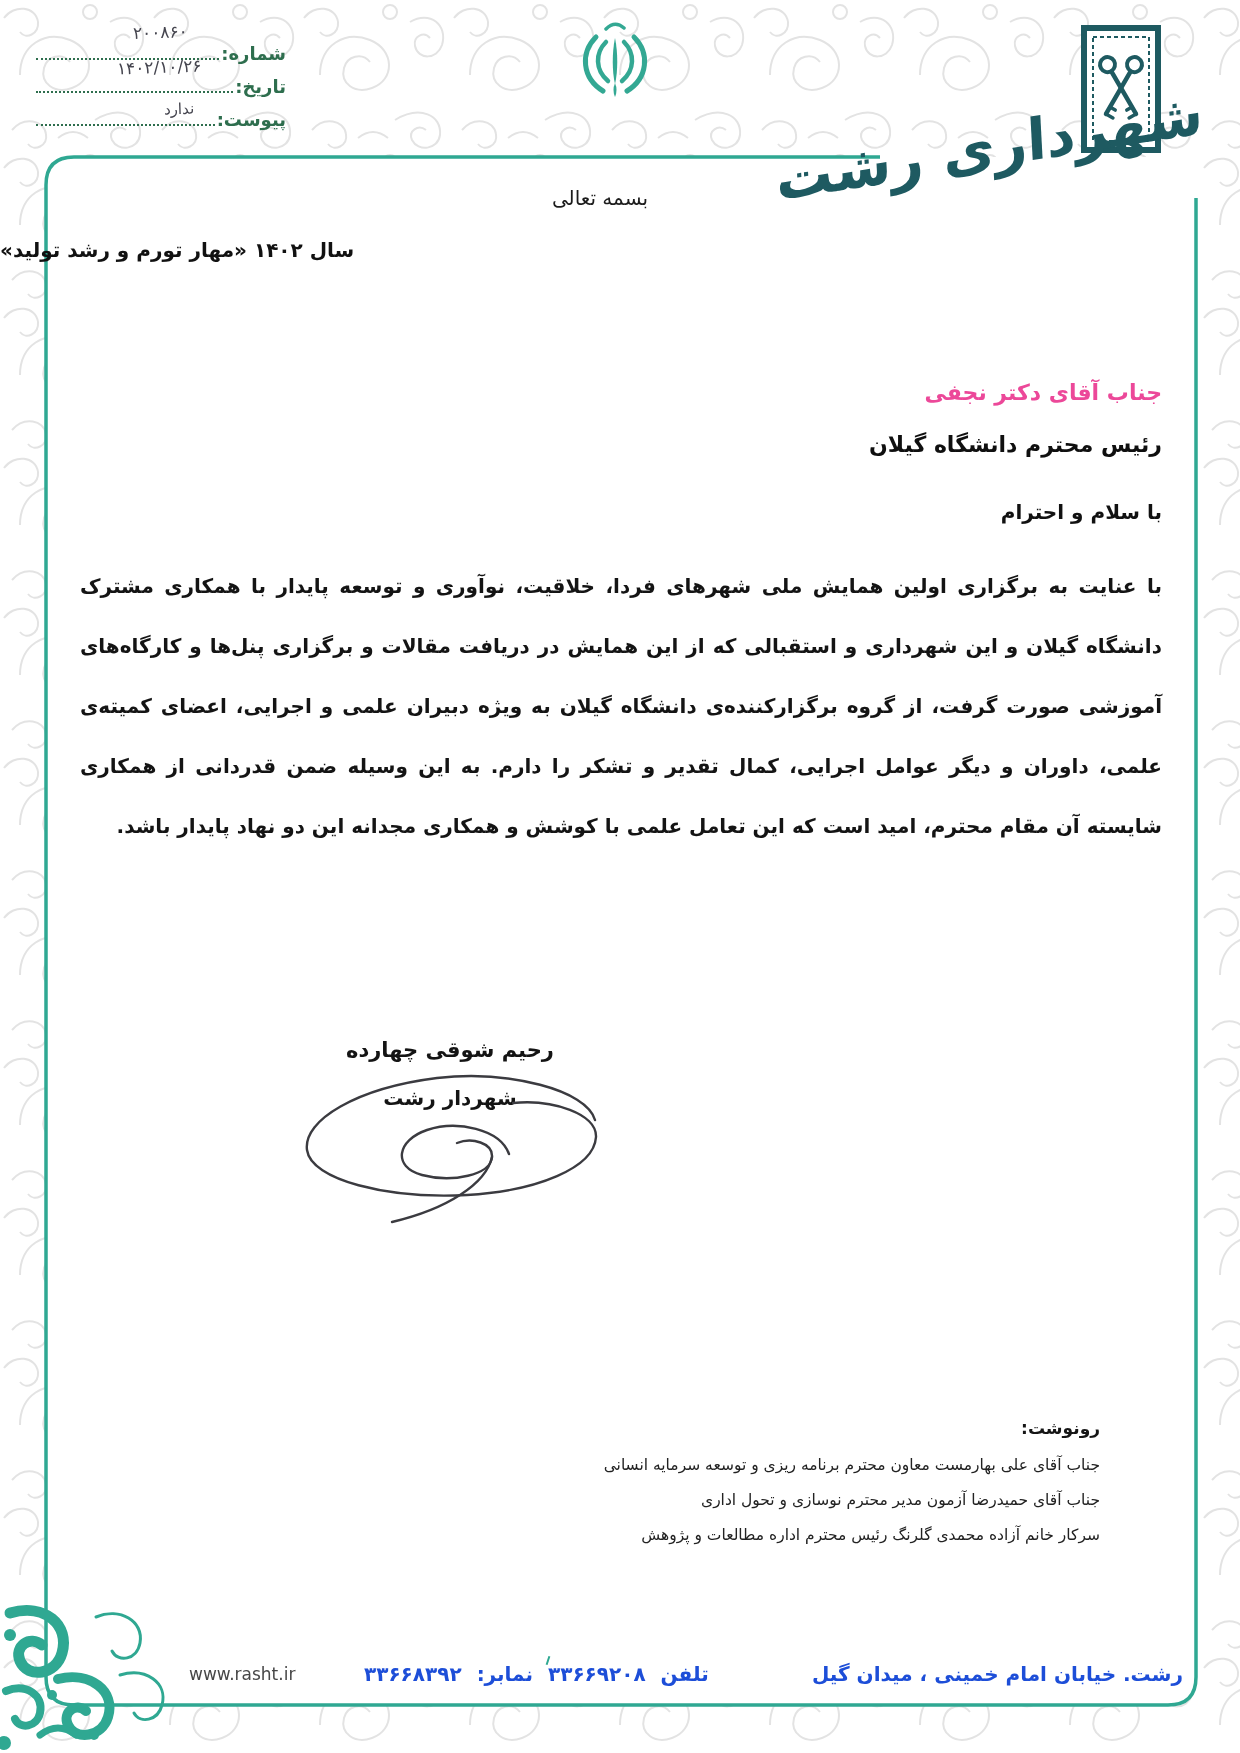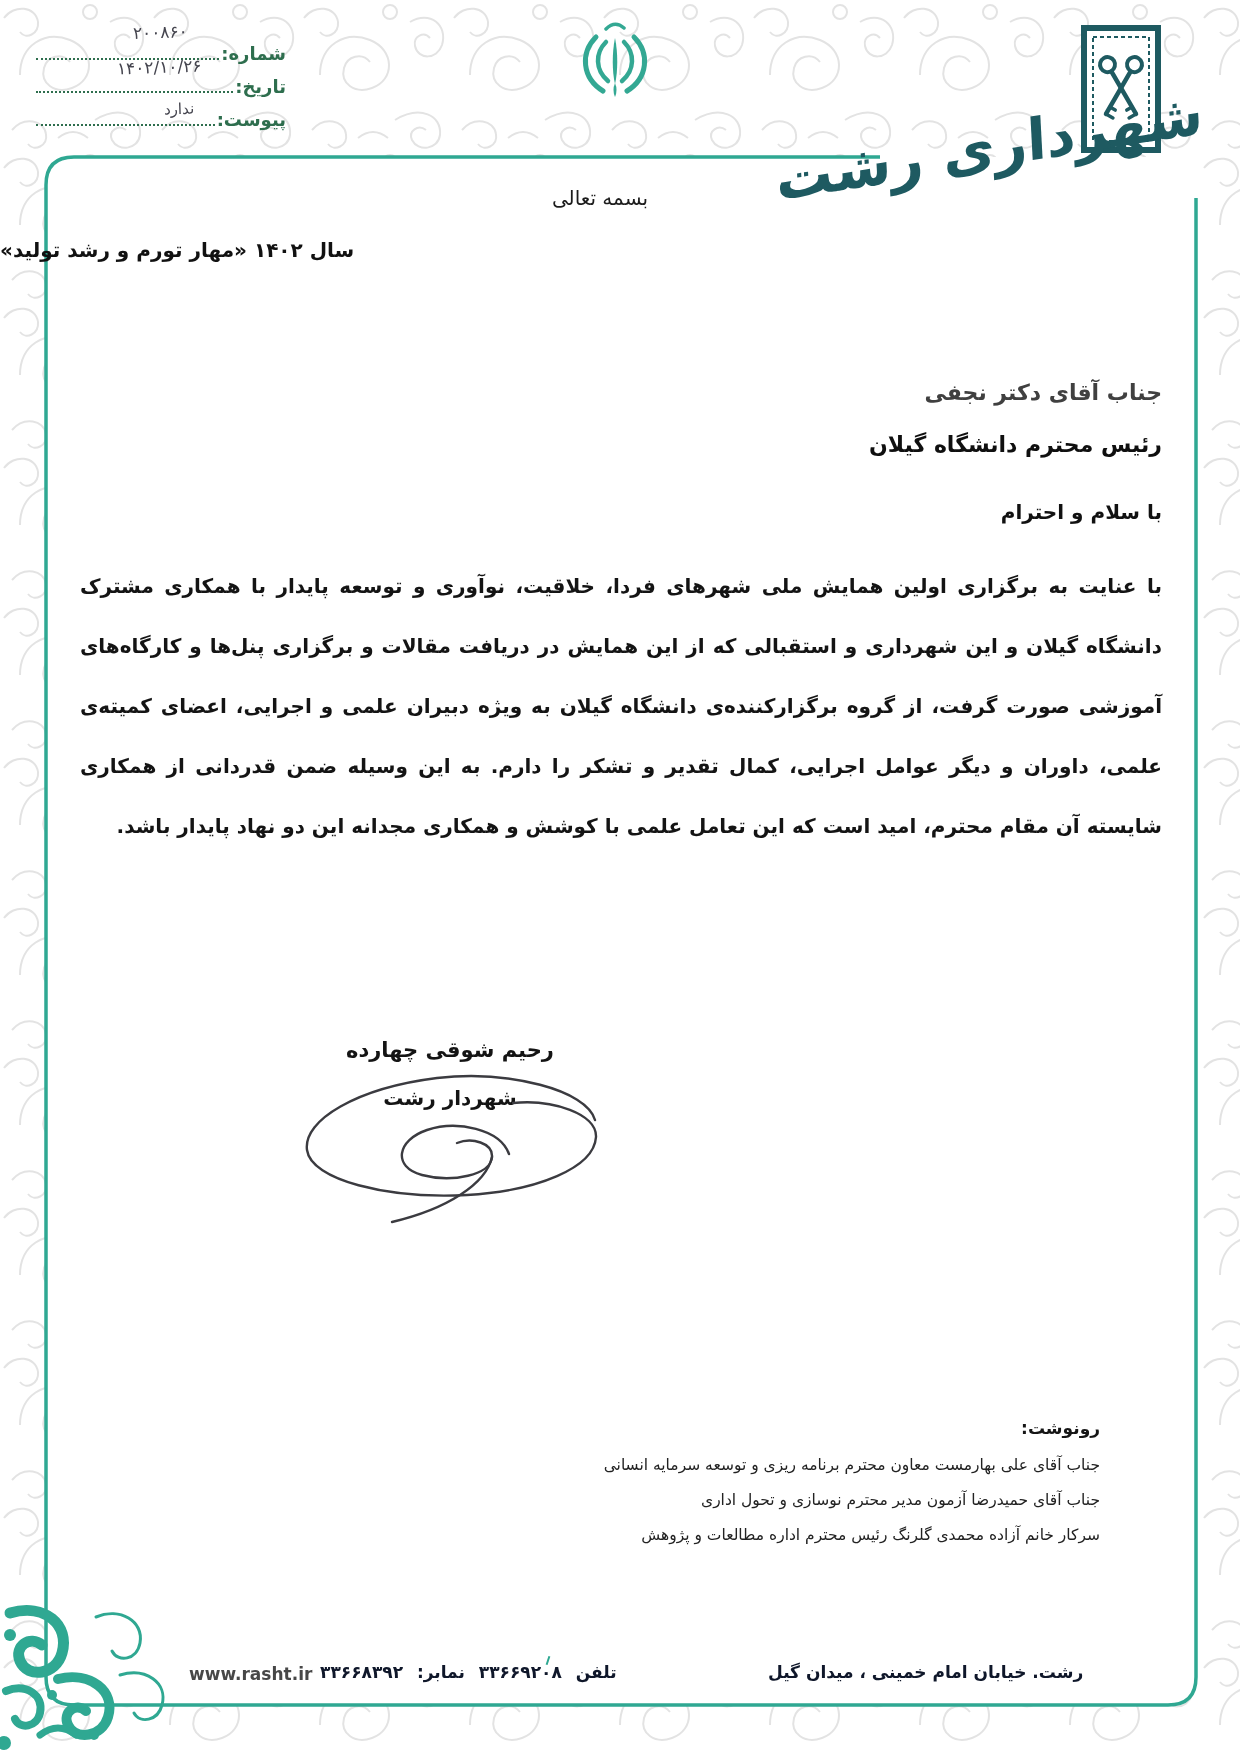--- a/index.html
+++ b/index.html
@@ -13,38 +13,38 @@
   .ref-label{font-size:18px;font-weight:bold;color:#2e6e4e;white-space:nowrap;line-height:1;}
   .ref-dots{flex:1;border-bottom:2.5px dotted #2e6e4e;margin:0 2px 3px 2px;}
   .ref-value{position:absolute;font-size:17px;color:#45454f;transform:rotate(-2deg);white-space:nowrap;direction:rtl;}
   
   .emblem-caption{left:0;right:0;top:96px;text-align:center;color:#2fa48d;font-weight:bold;font-size:17px;direction:rtl;}
   
   .calli{left:845px;top:108px;width:360px;font-size:57px;font-weight:bold;color:#1e5a61;transform:rotate(-9deg) skewX(-6deg);transform-origin:center;direction:rtl;text-align:center;letter-spacing:-2px;white-space:nowrap;}
   
   .besmeleh{left:0;right:40px;top:186px;text-align:center;font-size:20px;font-weight:400;color:#1c1c1c;direction:rtl;}
   .slogan{left:0;right:40px;top:238px;text-align:left;font-size:20px;font-weight:bold;color:#111;direction:rtl;}
-  .recipient-name{right:78px;top:380px;font-size:22px;font-weight:bold;color:#404040;direction:rtl;}
+  .recipient-name{right:78px;top:380px;font-size:22px;font-weight:bold;color:#ec4899;direction:rtl;}
   .recipient-title{right:78px;top:432px;font-size:22px;font-weight:bold;color:#0f0f0f;direction:rtl;}
   .salutation{right:78px;top:500px;font-size:20px;font-weight:bold;color:#111;direction:rtl;}
   .body-text{right:78px;left:80px;top:556px;font-size:20px;font-weight:bold;color:#141414;direction:rtl;text-align:justify;line-height:60px;}
   
   .signer-name{left:320px;top:1038px;width:260px;text-align:center;font-size:21px;font-weight:bold;color:#141414;direction:rtl;}
   .signer-title{left:335px;top:1086px;width:230px;text-align:center;font-size:20px;font-weight:bold;color:#141414;direction:rtl;}
   .sig-svg{left:295px;top:1058px;}
   
   .cc{right:140px;top:1418px;direction:rtl;}
   .cc-label{font-size:17px;font-weight:bold;color:#151515;margin-bottom:10px;}
   .cc-item{font-size:15.5px;color:#222;line-height:35px;}
   
-  .foot{font-size:17px;font-weight:bold;color:#0f172a;white-space:nowrap;direction:rtl;}
+  .foot{font-size:20px;font-weight:bold;color:#1d4ed8;white-space:nowrap;direction:rtl;margin-left:44px;}
   .f-address{left:768px;top:1662px;}
   .f-phone{left:316px;top:1662px;}
   .f-phone span{margin:0 4px;}
-  .f-web{left:189px;top:1664px;font-weight:bold;color:#474747;font-size:17px;direction:ltr;}
+  .f-web{left:189px;top:1664px;font-weight:normal;color:#474747;font-size:17px;direction:ltr;}
   .f-tick{left:547px;top:1656px;width:2px;height:9px;background:#2fa892;transform:rotate(18deg);}
 </style>
 </head>
 <body>
 
 <div class="page">
 
   <svg class="abs" style="left:0;top:0" width="1240" height="1753" aria-hidden="true">
     <defs>
       <pattern id="dmk" width="150" height="150" patternUnits="userSpaceOnUse">

